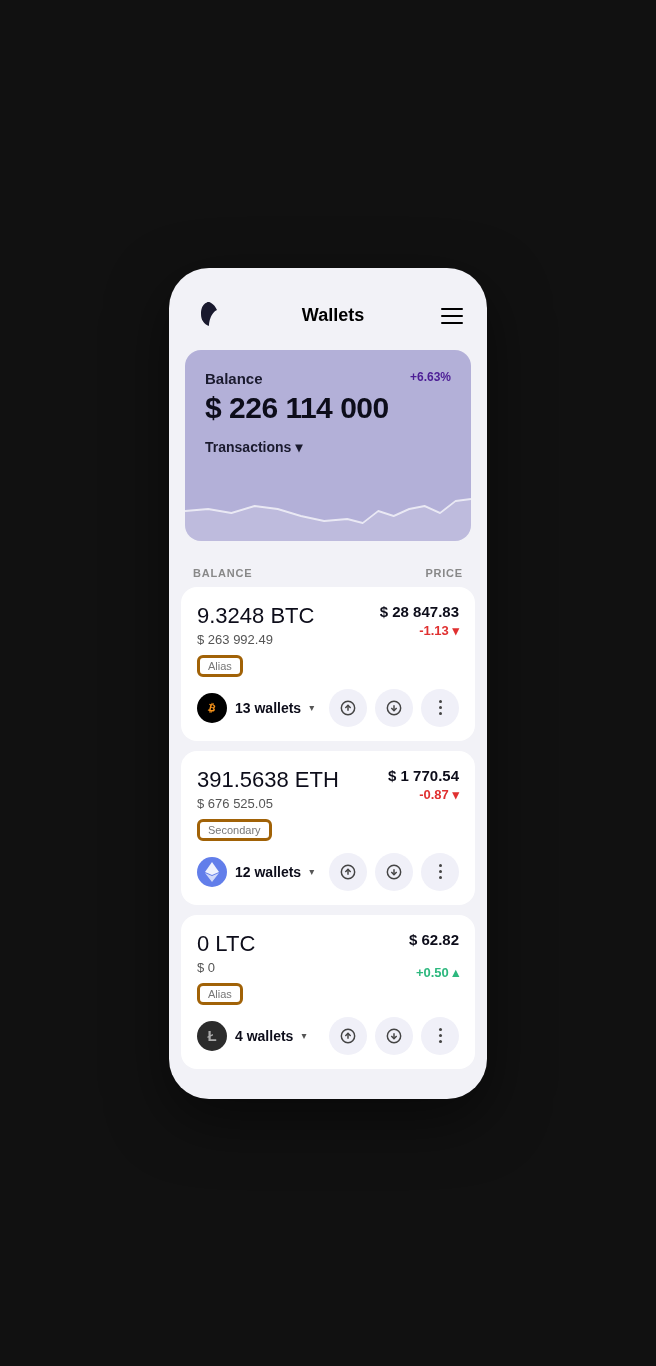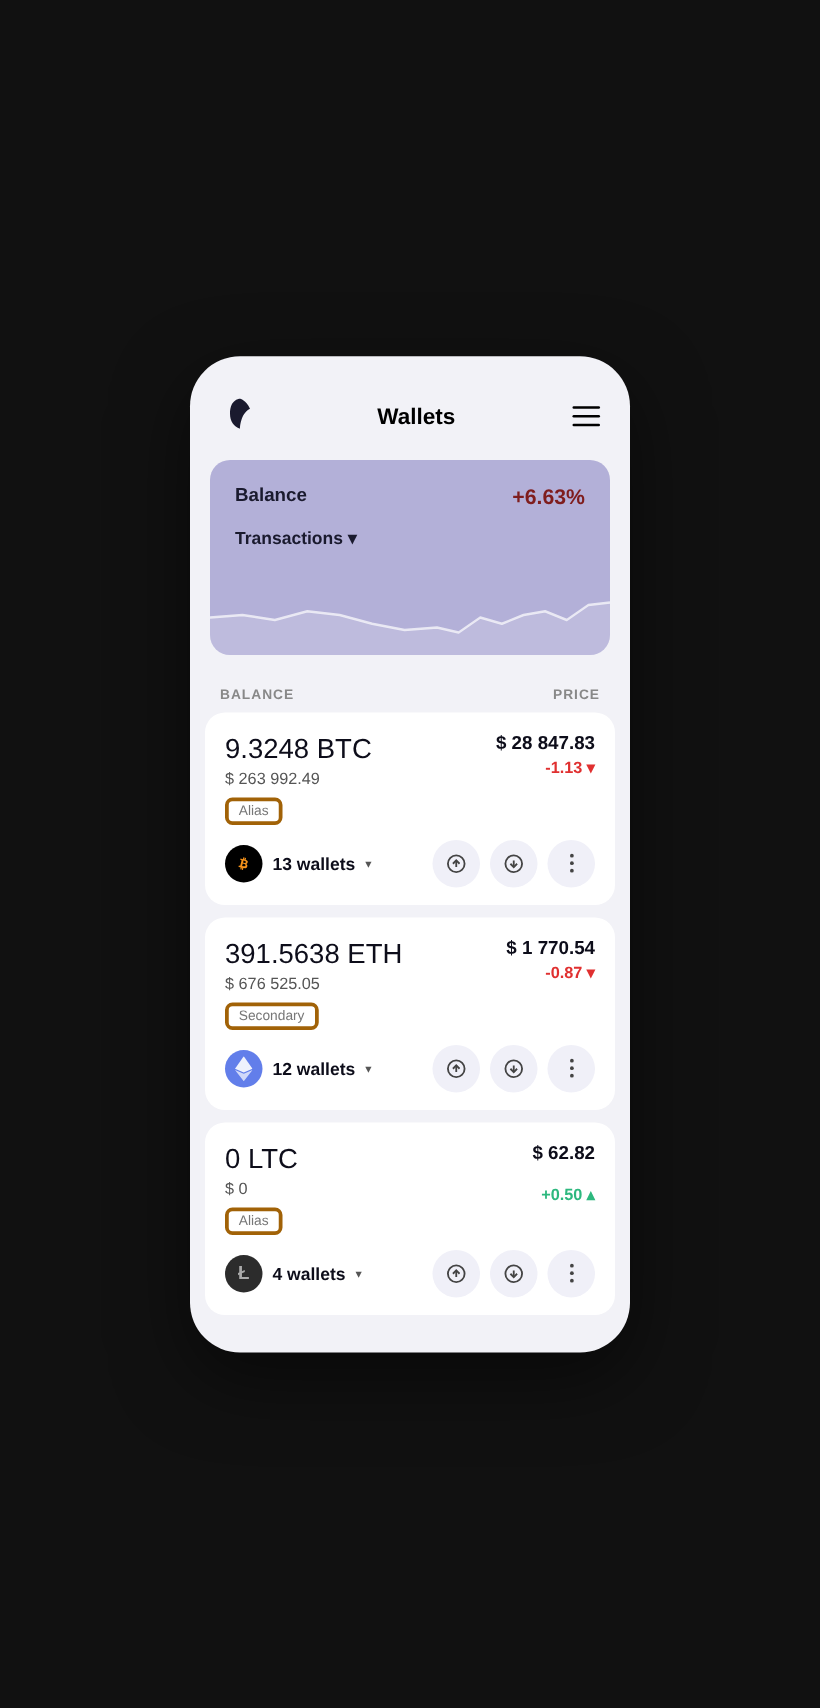--- a/index.html
+++ b/index.html
@@ -5,21 +5,21 @@
     * { box-sizing: border-box; margin: 0; padding: 0; }
     body {
       background: #111;
       display: flex;
       justify-content: center;
       align-items: center;
       min-height: 100vh;
       font-family: -apple-system, BlinkMacSystemFont, 'Segoe UI', sans-serif;
     }
     .phone {
-      width: 352px;
+      width: 318px;
       background: #f2f2f7;
       border-radius: 40px;
       overflow: hidden;
       padding: 20px 0 30px;
       box-shadow: 0 20px 60px rgba(0,0,0,0.5);
     }
     
     .header {
       display: flex;
       align-items: center;
@@ -61,23 +61,23 @@
       display: flex;
       justify-content: space-between;
       align-items: flex-start;
     }
     .balance-label {
       font-size: 15px;
       font-weight: 700;
       color: #1a1a2e;
     }
     .balance-percent {
-      font-size: 17px;
+      font-size: 12px;
       font-weight: 600;
-      color: #7f1d1d;
+      color: #4c1d95;
     }
     .balance-amount {
       font-size: 30px;
       font-weight: 800;
       color: #0d0d1a;
       margin-top: 4px;
       letter-spacing: -0.5px;
     }
     .transactions-btn {
       display: flex;
@@ -313,20 +313,21 @@
       <span></span>
       <span></span>
     </div>
   </div>
 
   <div class="balance-card">
     <div class="balance-top">
       <span class="balance-label">Balance</span>
       <span class="balance-percent">+6.63%</span>
     </div>
+    <div class="balance-amount">$ 226 114 000</div>
     <div class="transactions-btn">
       <span>Transactions</span>
       <span>▾</span>
     </div>
     <div class="chart-area">
       <svg viewBox="0 0 370 70" preserveAspectRatio="none">
         <polyline points="0,40 30,38 60,42 90,35 120,38 150,45 180,50 210,48 230,52 250,40 270,45 290,38 310,35 330,42 350,30 370,28" fill="none" stroke="rgba(255,255,255,0.7)" stroke-width="2" stroke-linejoin="round"></polyline>
         <polyline points="0,40 30,38 60,42 90,35 120,38 150,45 180,50 210,48 230,52 250,40 270,45 290,38 310,35 330,42 350,30 370,28 370,70 0,70" fill="rgba(255,255,255,0.15)" stroke="none"></polyline>
       </svg>
     </div>

